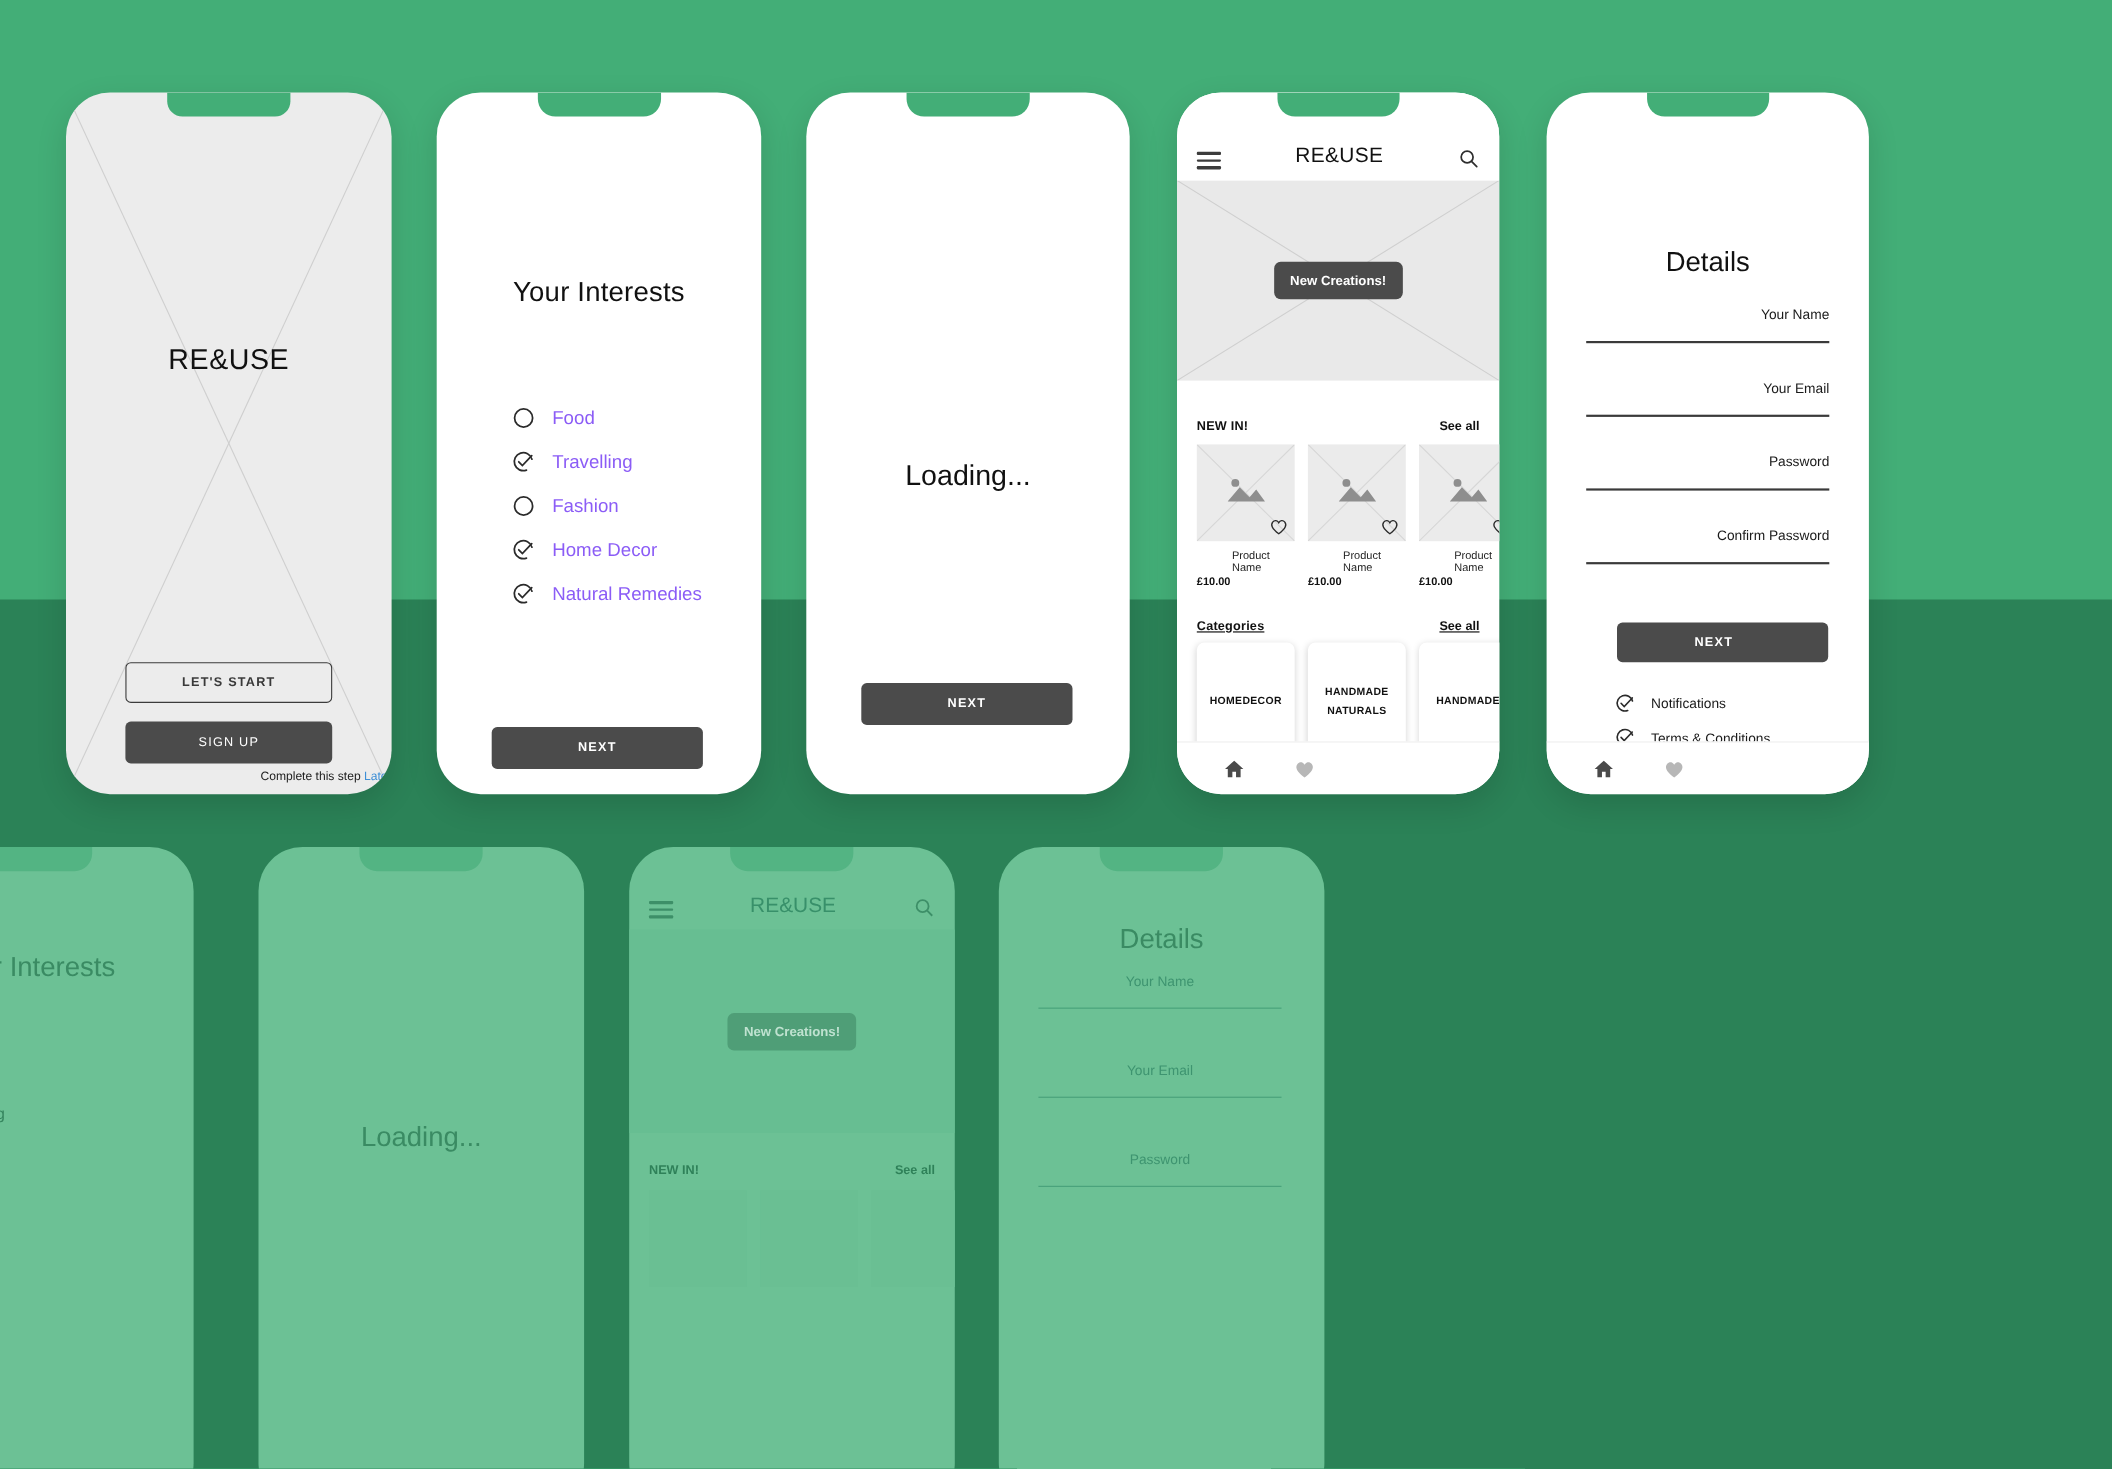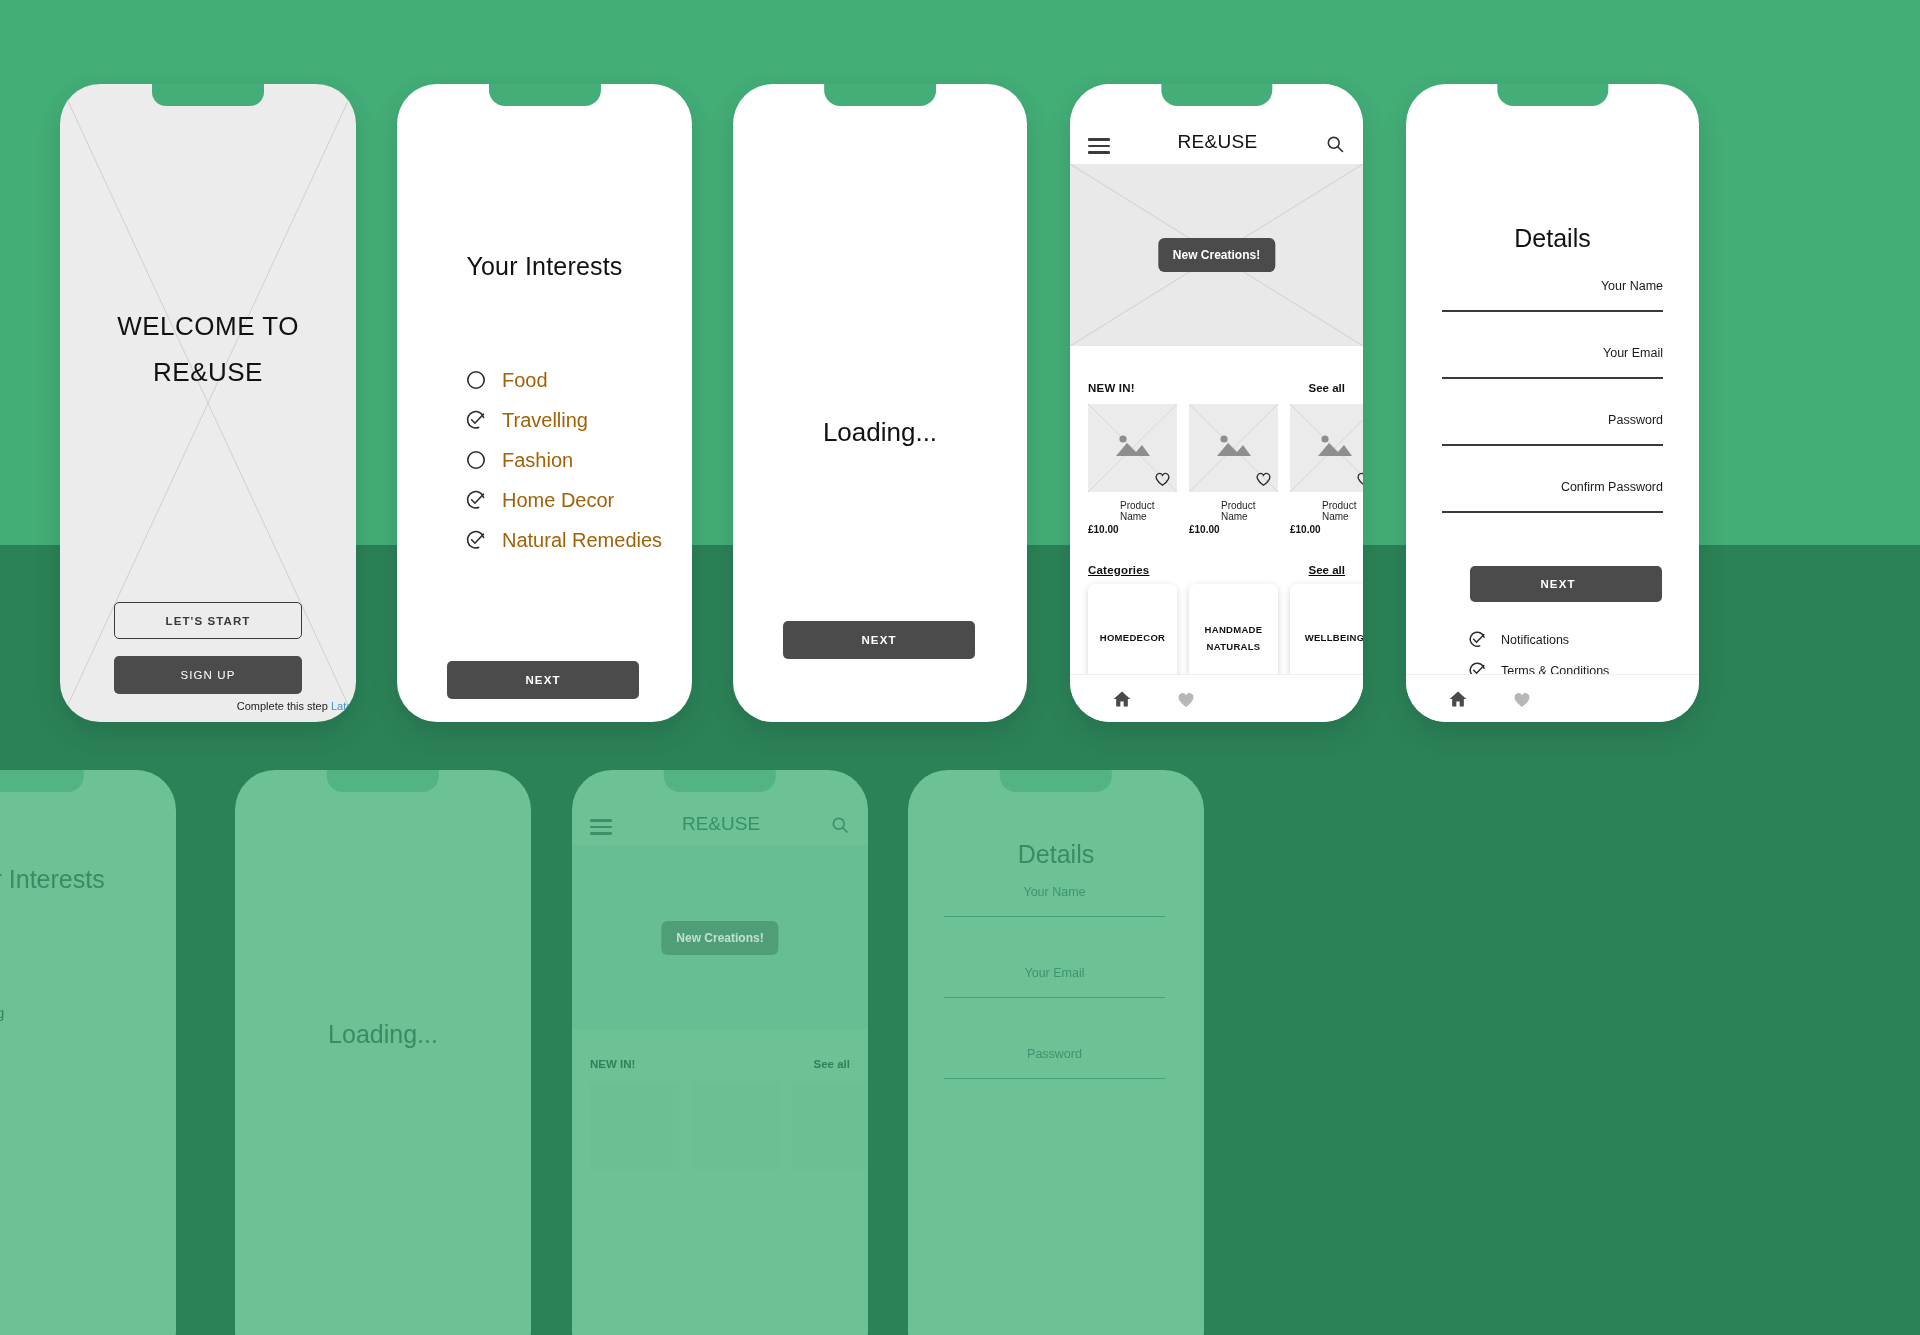--- a/index.html
+++ b/index.html
@@ -78,21 +78,21 @@
   #phone2 { left:397px; top:84px; width:295px; height:638px; }
   .screen-title {
     position:absolute; left:0; right:0; top:168px;
     text-align:center; font-size:25px; color:#111; letter-spacing:0.2px;
   }
   .interest-list { position:absolute; left:68px; top:276px; }
   .interest-row {
     display:flex; align-items:center; height:40px; cursor:pointer;
   }
   .interest-row .ico { width:22px; height:22px; margin-right:15px; flex:0 0 auto; }
-  .interest-row .lbl { font-size:20px; color:#a16207; }
+  .interest-row .lbl { font-size:17px; color:#8b5cf6; }
   .ico svg { display:block; }
   #p2-next { position:absolute; left:50px; top:577px; width:192px; height:38px;
     background:#4b4b4b; border-radius:5px; color:#fff; border:none;
     font-size:11.5px; letter-spacing:1.1px; font-weight:600;
     display:flex; align-items:center; justify-content:center; cursor:pointer; }
 
   
   #phone3 { left:733px; top:84px; width:294px; height:638px; }
   .loading-text {
     position:absolute; left:0; right:0; top:333px; text-align:center;
@@ -278,21 +278,20 @@
 
 <div class="phone" id="phone1">
   <div class="xcross">
     <svg preserveAspectRatio="none" viewBox="0 0 296 638">
       <line x1="0" y1="0" x2="296" y2="638" stroke="#CFCFCF" stroke-width="1"></line>
       <line x1="296" y1="0" x2="0" y2="638" stroke="#CFCFCF" stroke-width="1"></line>
     </svg>
   </div>
   <div class="notch-cut"></div>
   <div class="welcome-title">
-    <div>WELCOME TO</div>
     <div>RE&amp;USE</div>
   </div>
   <div class="btn-outline" id="p1-start">LET'S START</div>
   <div class="btn-solid" id="p1-signup">SIGN UP</div>
   <div class="complete-step">
     <span>Complete this step</span>
     <span class="link">Later</span>
   </div>
 </div>
 
@@ -445,21 +444,21 @@
   </div>
 
   <div class="sec-head" id="p4-cat-head">
     <span class="t">Categories</span>
     <span class="a">See all</span>
   </div>
 
   <div class="cat-row">
     <div class="cat-card">HOMEDECOR</div>
     <div class="cat-card">HANDMADE NATURALS</div>
-    <div class="cat-card">WELLBEING</div>
+    <div class="cat-card">HANDMADE</div>
   </div>
 
   <div class="tabbar">
     <svg class="ti" viewBox="0 0 24 24" fill="#4a4a4a">
       <path d="M12 3 L22 12 H19 V21 H14 V15 H10 V21 H5 V12 H2 Z"></path>
     </svg>
     <svg class="ti" viewBox="0 0 24 22" fill="#B7B7B7">
       <path d="M12 20.5 C3 14 1.5 9 4.2 5.6 C6.6 2.6 10.4 3.3 12 6.4 C13.6 3.3 17.4 2.6 19.8 5.6 C22.5 9 21 14 12 20.5 Z"></path>
     </svg>
   </div>

